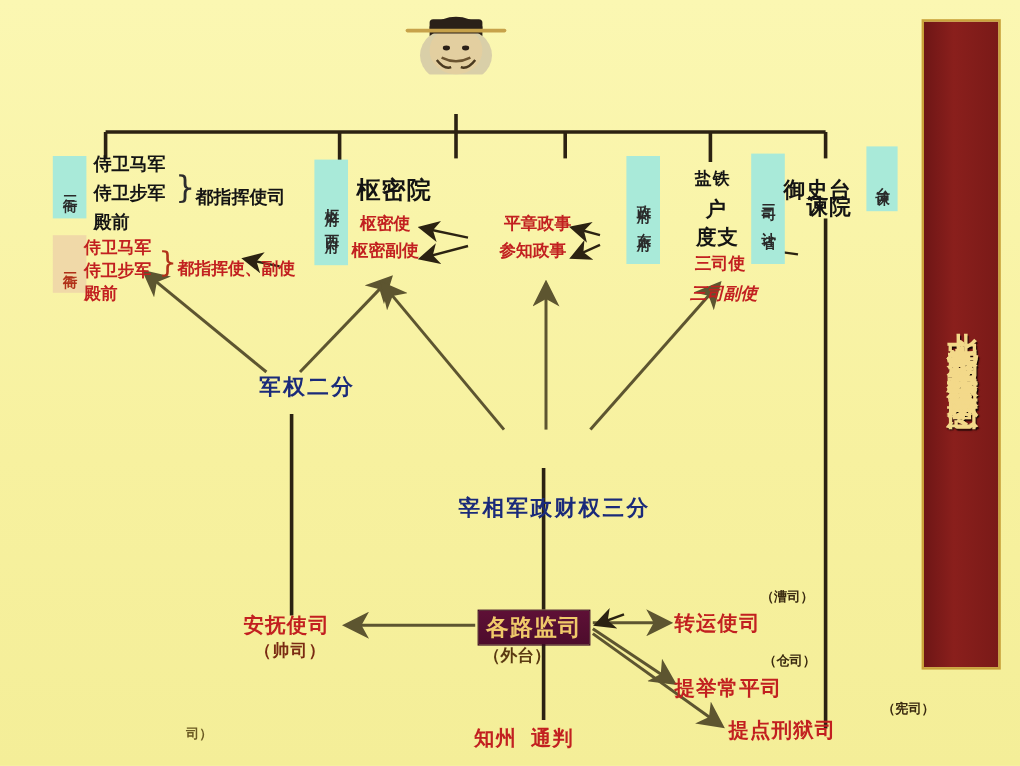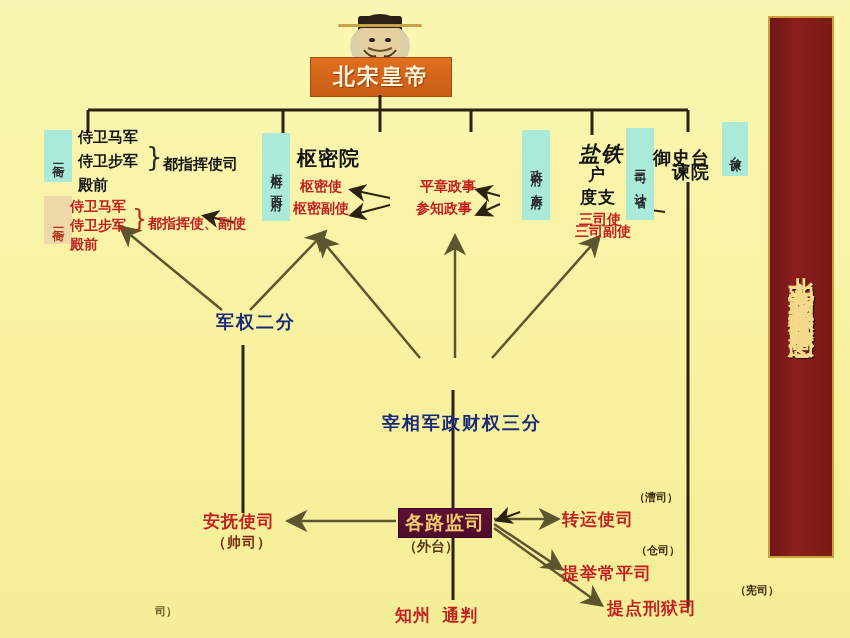--- a/index.html
+++ b/index.html
@@ -87,21 +87,20 @@
       <rect x="40" y="16" width="44" height="12" rx="3" fill="#2a2018"></rect>
       <rect x="20" y="24" width="84" height="3" rx="1.5" fill="#c7a24a"></rect>
       <ellipse cx="54" cy="40" rx="3" ry="2" fill="#2a2018"></ellipse>
       <ellipse cx="70" cy="40" rx="3" ry="2" fill="#2a2018"></ellipse>
       <path d="M50 48 Q62 54 74 48" stroke="#6b5430" stroke-width="2" fill="none"></path>
       <path d="M46 50 Q52 58 58 56" stroke="#4a3a20" stroke-width="2" fill="none"></path>
       <path d="M78 50 Q72 58 66 56" stroke="#4a3a20" stroke-width="2" fill="none"></path>
     </svg>
   </div>
 
-  <div class="emperor-box cjk">北宋皇帝</div>
 
   <svg class="lines">
     <defs>
       <marker id="ah" markerWidth="9" markerHeight="9" refX="7" refY="4.5" orient="auto">
         <path d="M0,0 L9,4.5 L0,9 L2.5,4.5 Z" fill="#2b2212"></path>
       </marker>
       <marker id="ahg" markerWidth="9" markerHeight="9" refX="7" refY="4.5" orient="auto">
         <path d="M0,0 L9,4.5 L0,9 L2.5,4.5 Z" fill="#5d5530"></path>
       </marker>
     </defs>
@@ -174,25 +173,25 @@
   <div class="tag-teal" style="left:262px;top:133px;width:28px;height:88px;">枢府 西府</div>
   <div class="hdr cjk" style="left:297px;top:145px;">枢密院</div>
   <div class="red cjk" style="left:300px;top:178px;">枢密使</div>
   <div class="red cjk" style="left:293px;top:200px;">枢密副使</div>
 
   <div class="tag-teal" style="left:522px;top:130px;width:28px;height:90px;">政府 东府</div>
   <div class="red cjk" style="left:420px;top:178px;">平章政事</div>
   <div class="red cjk" style="left:416px;top:200px;">参知政事</div>
 
   <div class="tag-teal" style="left:626px;top:128px;width:28px;height:92px;">三司 计省</div>
-  <div class="hdr cjk" style="left:579px;top:140px;font-size:21px;font-style:italic;">盐铁</div>
+  <div class="hdr cjk" style="left:579px;top:140px;font-size:14px;">盐铁</div>
   <div class="hdr cjk" style="left:588px;top:163px;font-size:17px;">户</div>
   <div class="hdr cjk" style="left:580px;top:186px;font-size:17px;">度支</div>
   <div class="red cjk" style="left:579px;top:211px;">三司使</div>
-  <div class="red cjk" style="left:575px;top:223px;">三司副使</div>
+  <div class="red cjk" style="left:575px;top:236px;font-style:italic;">三司副使</div>
 
   <div class="tag-teal" style="left:722px;top:122px;width:26px;height:54px;">台谏</div>
   <div class="hdr cjk" style="left:653px;top:146px;font-size:18px;">御史台</div>
   <div class="hdr cjk" style="left:672px;top:160px;font-size:18px;">谏院</div>
 
   <div class="blue cjk" style="left:216px;top:310px;">军权二分</div>
   <div class="blue cjk" style="left:382px;top:363px;margin-top:48px;">宰相军政财权三分</div>
 
   <div class="mon-box cjk">各路监司</div>
   <div class="paren cjk" style="left:403px;top:538px;">（外台）</div>

